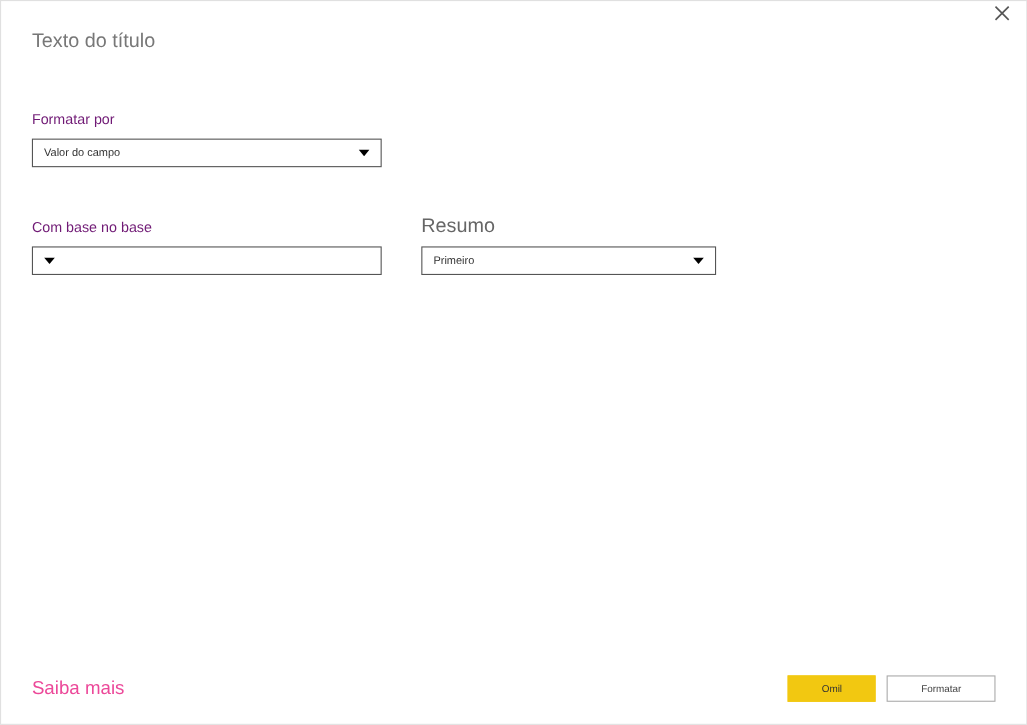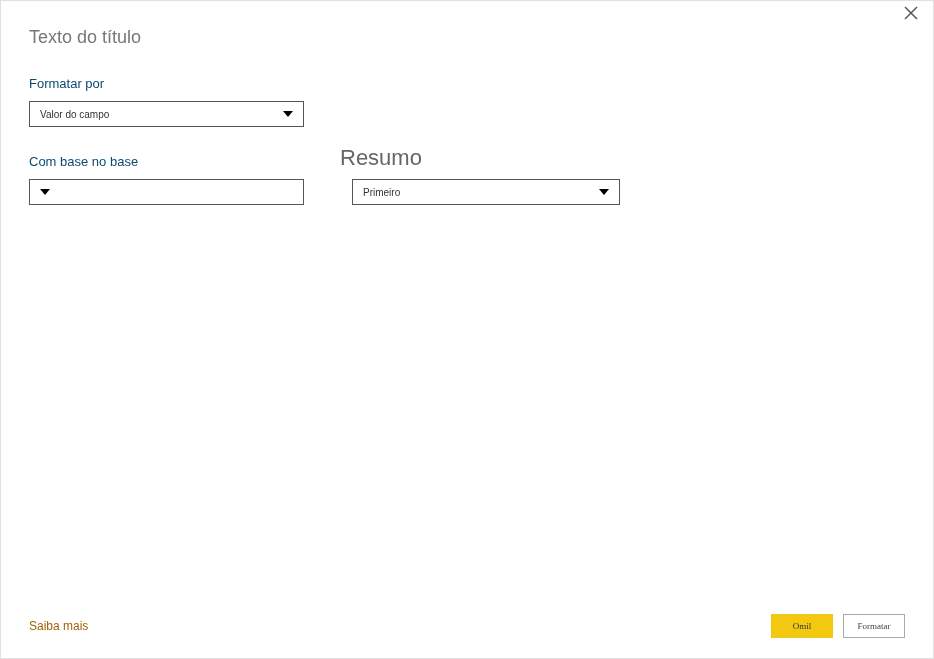--- a/index.html
+++ b/index.html
@@ -16,20 +16,21 @@
       overflow: hidden;
     }
     .dialog {
       position: relative;
       width: 100%;
       height: 100%;
       border: 1px solid #e0e0e0;
       padding: 26px 28px 20px 28px;
       display: flex;
       flex-direction: column;
+      gap: 25px;
     }
     .close-btn {
       position: absolute;
       top: 4px;
       right: 12px;
       width: 20px;
       height: 20px;
       cursor: pointer;
       color: #666;
       font-size: 16px;
@@ -55,43 +56,42 @@
       gap: 36px;
       align-items: flex-end;
       margin-bottom: 18px;
     }
     .form-group {
       display: flex;
       flex-direction: column;
     }
     .form-label {
       font-size: 13px;
-      color: #0c4a6e;
+      color: #701a75;
       margin-bottom: 10px;
     }
     .form-label.large {
-      font-size: 22px;
+      font-size: 18px;
       color: #666;
       margin-bottom: 8px;
       font-weight: 400;
     }
     .select-wrap {
       position: relative;
-      width: 275px;
+      width: 318px;
       height: 26px;
       border: 1px solid #555;
       background: #fff;
       display: flex;
       align-items: center;
       padding: 0 10px;
       cursor: pointer;
     }
     .select-wrap.narrow {
       width: 268px;
-      margin-left: 12px;
     }
     .select-value {
       font-size: 10px;
       color: #333;
       flex: 1;
     }
     .select-caret {
       width: 10px;
       height: 10px;
       display: flex;
@@ -106,39 +106,38 @@
     .spacer {
       flex: 1;
     }
     .footer {
       display: flex;
       align-items: center;
       justify-content: space-between;
       padding-top: 8px;
     }
     .footer-link {
-      font-size: 12px;
-      color: #a16207;
+      font-size: 17px;
+      color: #ec4899;
       text-decoration: none;
       cursor: pointer;
     }
     .footer-actions {
       display: flex;
       gap: 10px;
     }
     .btn {
       height: 24px;
       min-width: 62px;
       border: 1px solid #aaa;
       background: #fff;
       font-size: 9px;
       color: #444;
       cursor: pointer;
-      padding: 0 12px;
-      font-family: Liberation Serif, serif;
+      padding: 0 30px;
     }
     .btn.primary {
       background: #f2c811;
       border-color: #f2c811;
       color: #333;
     }
   </style>
 </head>
 <body>
 

